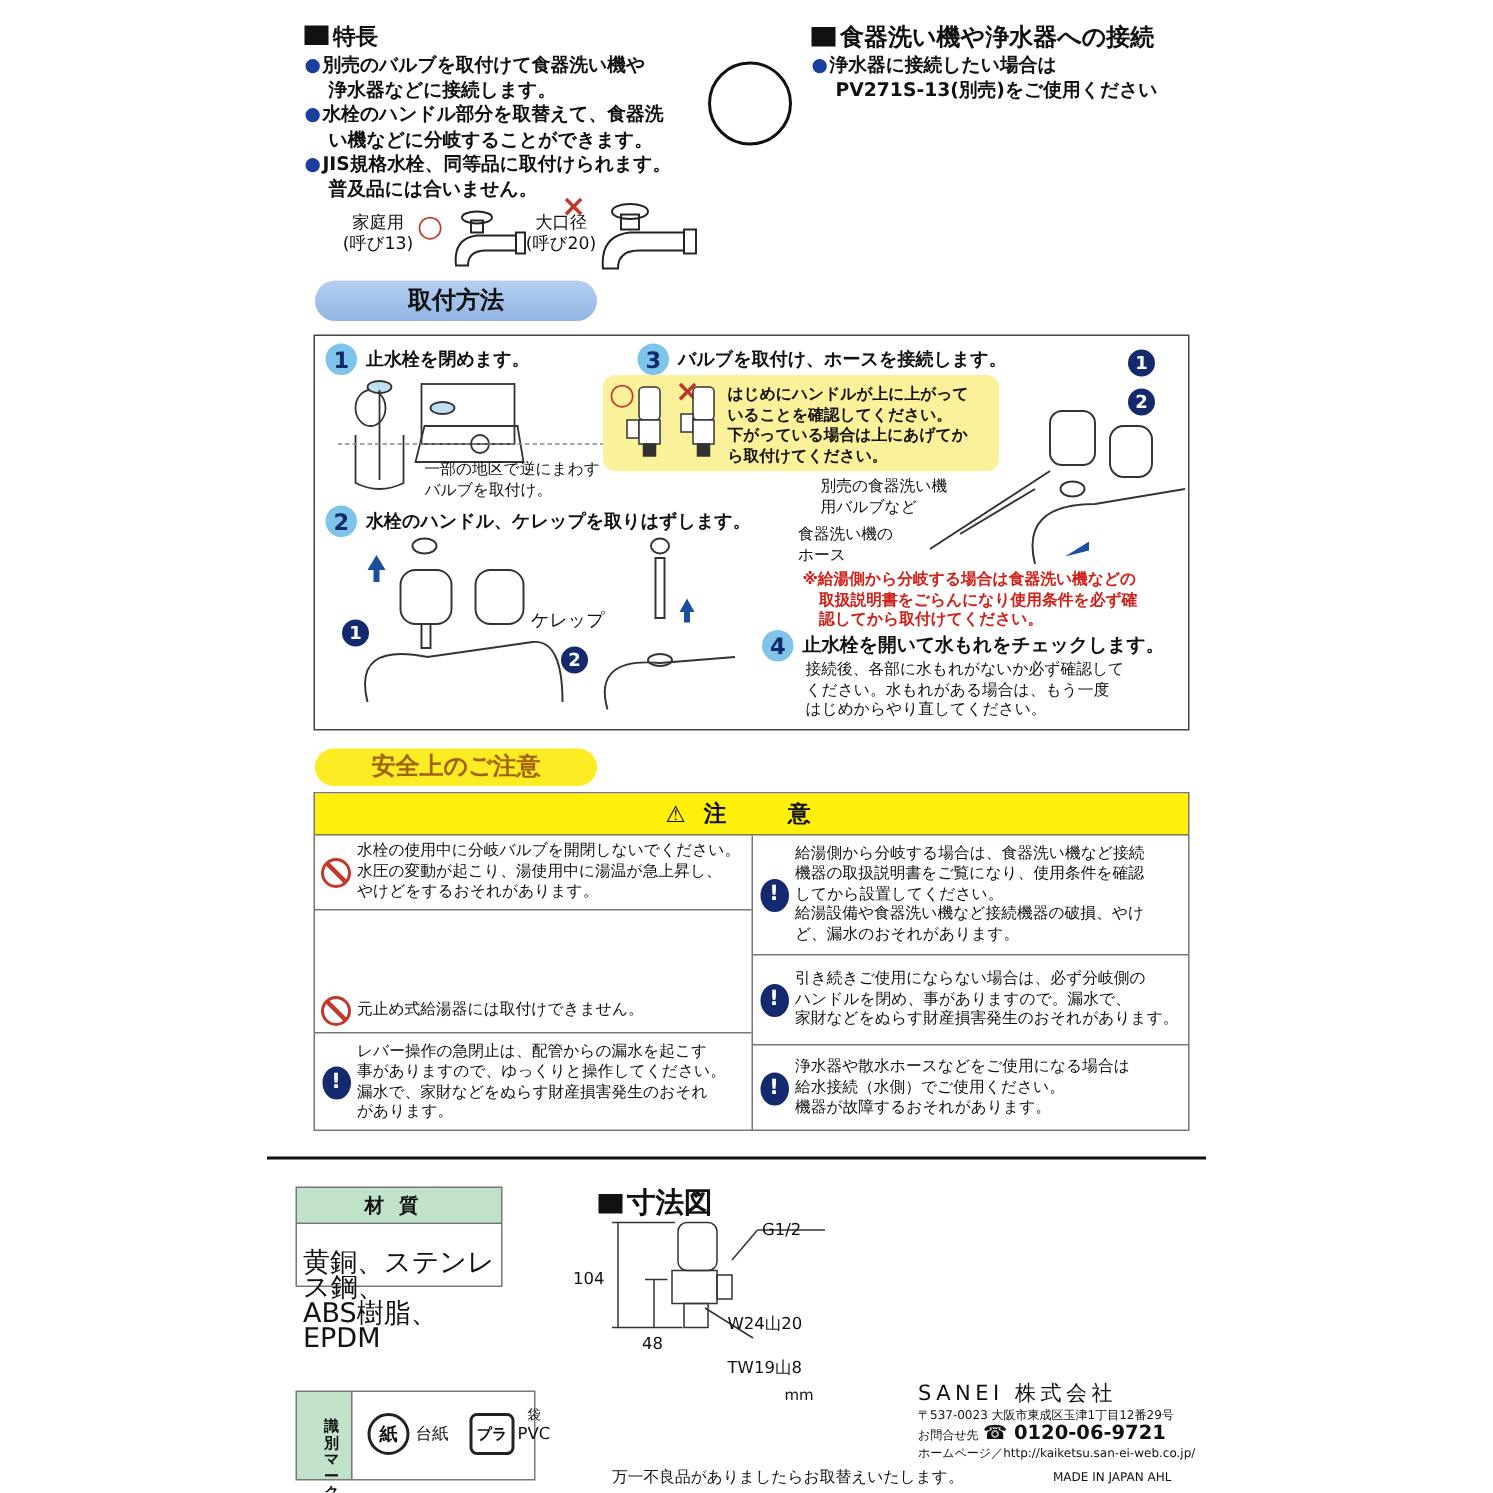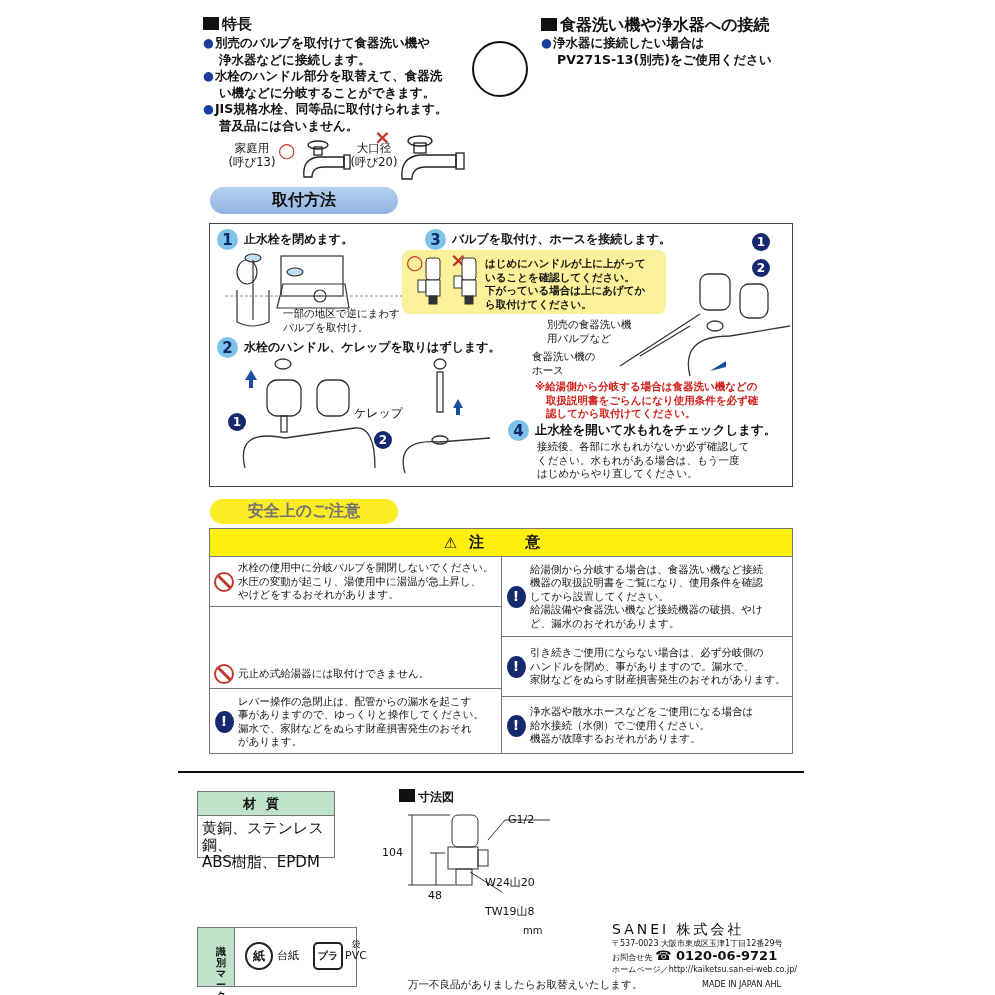--- a/index.html
+++ b/index.html
@@ -21,35 +21,35 @@
 .pill{border-radius:16px;font-weight:bold;font-size:16px;display:flex;align-items:center;justify-content:center}
 .pill-blue{left:210px;top:187px;width:188px;height:27px;background:linear-gradient(#b4cff0,#92b5e4);color:#111}
 .install{left:209px;top:223px;width:584px;height:264px;border:1.5px solid #444}
 .num{display:inline-flex;align-items:center;justify-content:center;width:21px;height:21px;border-radius:50%;background:#7ec3ea;color:#102a6b;font-weight:bold;font-size:15px;margin-right:6px}
 .step{position:absolute;font-weight:bold;font-size:12px;display:flex;align-items:center}
 .yellowbox{left:402px;top:250px;width:264px;height:64px;background:#fbf19a;border-radius:8px}
 .yellowbox .txt{position:absolute;left:83px;top:7px;font-size:10.5px;line-height:13.5px;font-weight:bold;color:#111}
 .small{font-size:10.5px;line-height:13.5px}
 .red{color:#d0201a;font-weight:bold}
 .navycirc{display:inline-flex;width:18px;height:18px;border-radius:50%;background:#15296e;color:#fff;font-weight:bold;font-size:12px;align-items:center;justify-content:center}
-.pill-yellow{left:210px;top:499px;width:188px;height:25px;background:#fcec23;color:#737373}
+.pill-yellow{left:210px;top:499px;width:188px;height:25px;background:#fcec23;color:#a16207}
 .caution{left:209px;top:528px;width:584px;height:226px;border:1px solid #777}
 .caution .head{position:absolute;left:0;top:0;width:100%;height:28px;background:#ffef0d;display:flex;align-items:center;justify-content:center;font-weight:bold;font-size:15px;border-bottom:1px solid #777;letter-spacing:18px}
 .vdiv{position:absolute;left:291px;top:28px;width:1px;height:197px;background:#777}
 .row{position:absolute;display:flex;align-items:center;font-size:10.5px;line-height:13.5px;border-bottom:1px solid #777}
 .row .ic{width:28px;flex:0 0 28px;display:flex;justify-content:center}
 .row .t{flex:1}
 .prohib{width:20px;height:20px;border:2.5px solid #c0392b;border-radius:50%;position:relative}
 .prohib:after{content:"";position:absolute;left:-1px;top:6.5px;width:18px;height:2.5px;background:#c0392b;transform:rotate(45deg)}
 .excl{width:19px;height:22px;border-radius:50%;background:#15296e;color:#fff;font-weight:bold;font-size:14px;display:flex;align-items:center;justify-content:center}
 .hr{left:178px;top:771px;width:626px;height:2px;background:#111}
 .mat{left:197px;top:791px;width:138px;height:67px;border:1px solid #777}
 .mat .mh{height:24px;background:#bfe2c8;border-bottom:1px solid #777;display:flex;align-items:center;justify-content:center;font-weight:bold;font-size:13px;letter-spacing:10px}
-.mat .mb{padding:4px 4px;font-size:15px;line-height:17px}
-.dimtitle{left:399px;top:789px;font-weight:bold;font-size:12px}
+.mat .mb{padding:17px 4px;font-size:18px;line-height:17px}
+.dimtitle{left:399px;top:789px;font-weight:bold;font-size:19px}
 .dimlbl{font-size:11px}
 .recyc{left:197px;top:927px;width:160px;height:60px;border:1px solid #777;display:flex}
 .recyc .side{width:30px;background:#bfe2c8;border-right:1px solid #777;font-size:10px;font-weight:bold;line-height:11px;display:flex;padding:18px}
 .maker{left:612px;top:920px;width:200px;font-size:9px;line-height:12px}
 </style>
 </head>
 <body>
 
 <div class="abs feat">
   <h3><span class="sq"></span><span>特長</span></h3>

